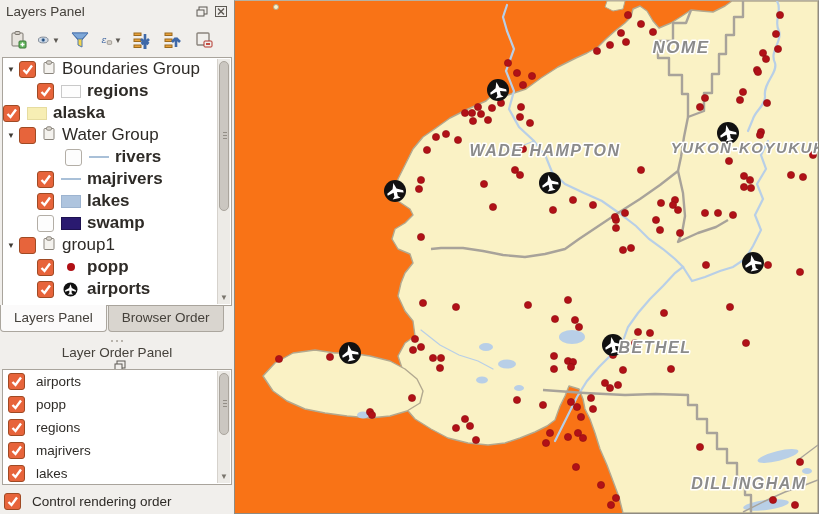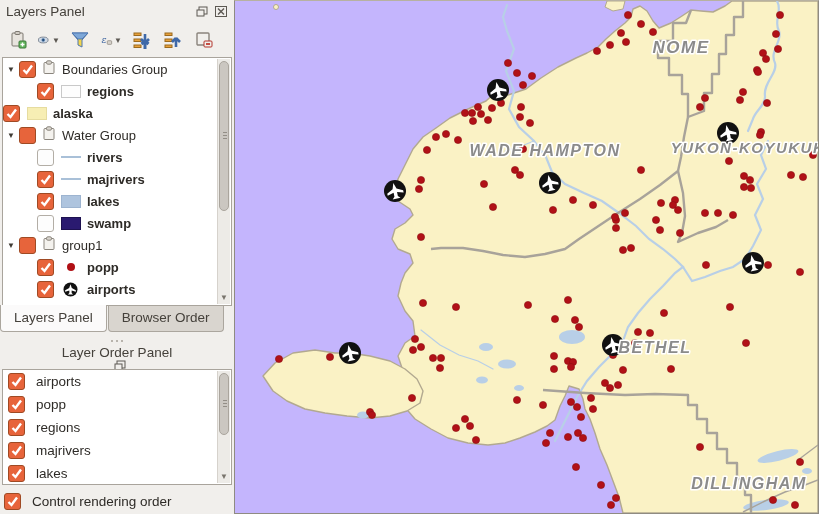--- a/index.html
+++ b/index.html
@@ -30,40 +30,40 @@
 
   .trow { display:flex; align-items:center; height:22px; white-space:nowrap; }
   .trow .exp { width:16px; text-align:center; font-size:8px; color:#3f3b35; flex:0 0 16px; }
   .cb { width:17px; height:17px; border-radius:3px; flex:0 0 17px; position:relative; margin-right:4px; }
   .cb.c { background:#e7643b; border:1px solid #9f4a24; }
   .cb.p { background:#e7643b; border:1px solid #9f4a24; }
   .cb.u { background:#fdfdfd; border:1px solid #b3aea6; }
   .cb.c svg { position:absolute; left:1px; top:1px; }
   .gico { width:16px; margin:0 4px 0 2px; flex:0 0 16px; }
   .swatch { width:21px; height:14px; margin:0 6px 0 2px; flex:0 0 21px; display:flex; align-items:center; justify-content:center; }
-  .lbl { font-size:13px; color:#2e2b27; }
+  .lbl { font-size:17px; color:#2e2b27; }
   .lbl.b { font-weight:bold; }
 
   .orow { display:flex; align-items:center; height:23px; padding-left:5px; }
   .orow .lbl { margin-left:7px; font-weight:normal; font-size:13.5px; }
 
   
   #tabs { position:absolute; left:0; top:306px; width:234px; height:29px; display:flex; align-items:flex-start; }
   .tab { font-size:13.5px; padding:4px 13px 6px 13px; border:1px solid #aba69e; border-top:none; margin-right:1px;
          background:#d9d5cf; border-radius:0 0 4px 4px; color:#45413b; }
   .tab.active { background:#fbfafa; position:relative; top:-1px; padding-top:5px; }
 
   .splitdots { position:absolute; left:106px; width:22px; height:4px; display:flex; gap:3px; justify-content:center; }
   .splitdots i { width:2px; height:2px; background:#a49f97; border-radius:50%; }
 
   #controlrow { position:absolute; left:4px; top:489px; width:228px; height:24px; display:flex; align-items:center; }
   #controlrow .lbl { margin-left:7px; font-size:13.5px; font-weight:normal; }
 
   
-  #map { position:absolute; left:234px; top:0; width:585px; height:514px; background:#c4b5fd;
+  #map { position:absolute; left:234px; top:0; width:585px; height:514px; background:#f97316;
          border:1px solid #8f8b82; border-top:1px solid #b7b1a1; }
   #map svg { display:block; }
 </style>
 </head>
 <body>
 <div id="app">
 
   <div id="dock">
 
     <div class="titlebar" style="top:0;">
@@ -177,21 +177,21 @@
           </div>
           <div class="trow">
             <span class="exp">▼</span>
             <span class="cb p"></span>
             <span class="gico"><svg width="14" height="15" viewBox="0 0 14 15">
                 <rect x="2" y="2.5" width="10" height="11" rx="1" fill="#f4f2ee" stroke="#8a857d"></rect>
                 <rect x="4.5" y="0.8" width="5" height="3.4" rx="1.4" fill="#d9d5ce" stroke="#8a857d"></rect>
               </svg></span>
             <span class="lbl">Water Group</span>
           </div>
-          <div class="trow" style="padding-left: 34px;">
+          <div class="trow" style="padding-left: 34px; margin-left: 28px;">
             <span class="cb u"></span>
             <span class="swatch">
               <span style="display:block;width:20px;height:2px;background:#a9c0d8;"></span>
             </span>
             <span class="lbl b">rivers</span>
           </div>
           <div class="trow" style="padding-left: 34px;">
             <span class="cb c">
               <svg width="13" height="13" viewBox="0 0 13 13">
                 <path d="M2.5,7 L5.5,10 L11,2.5" fill="none" stroke="#ffffff" stroke-width="2.4"></path>

